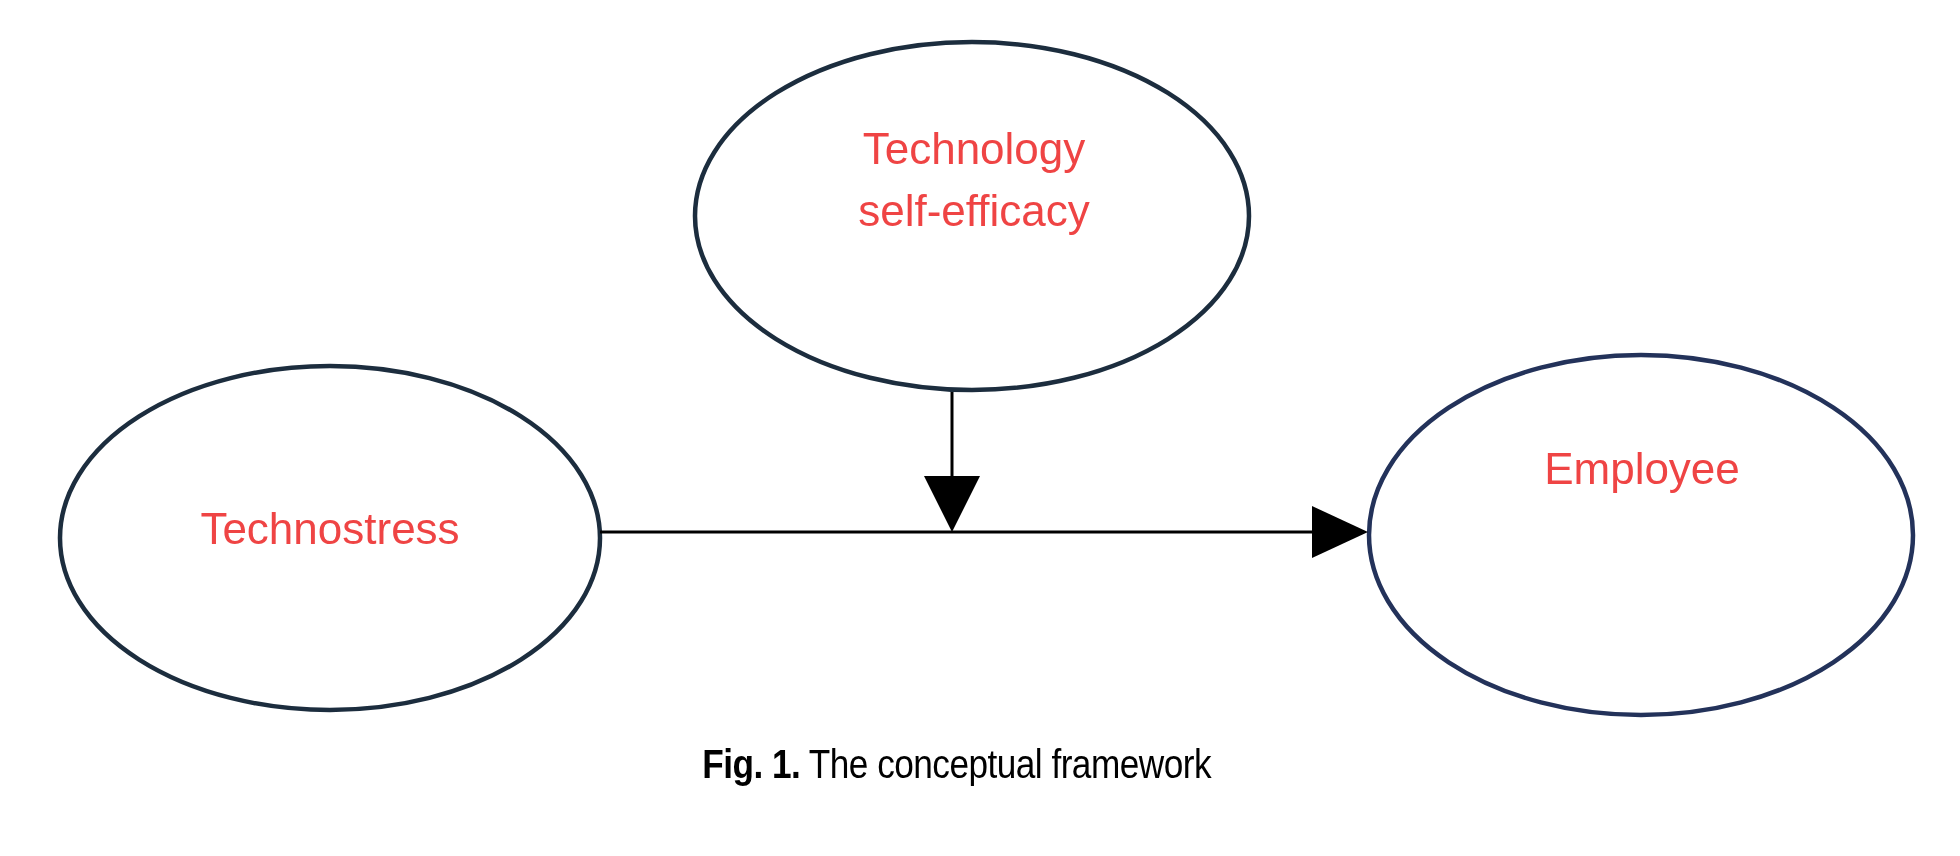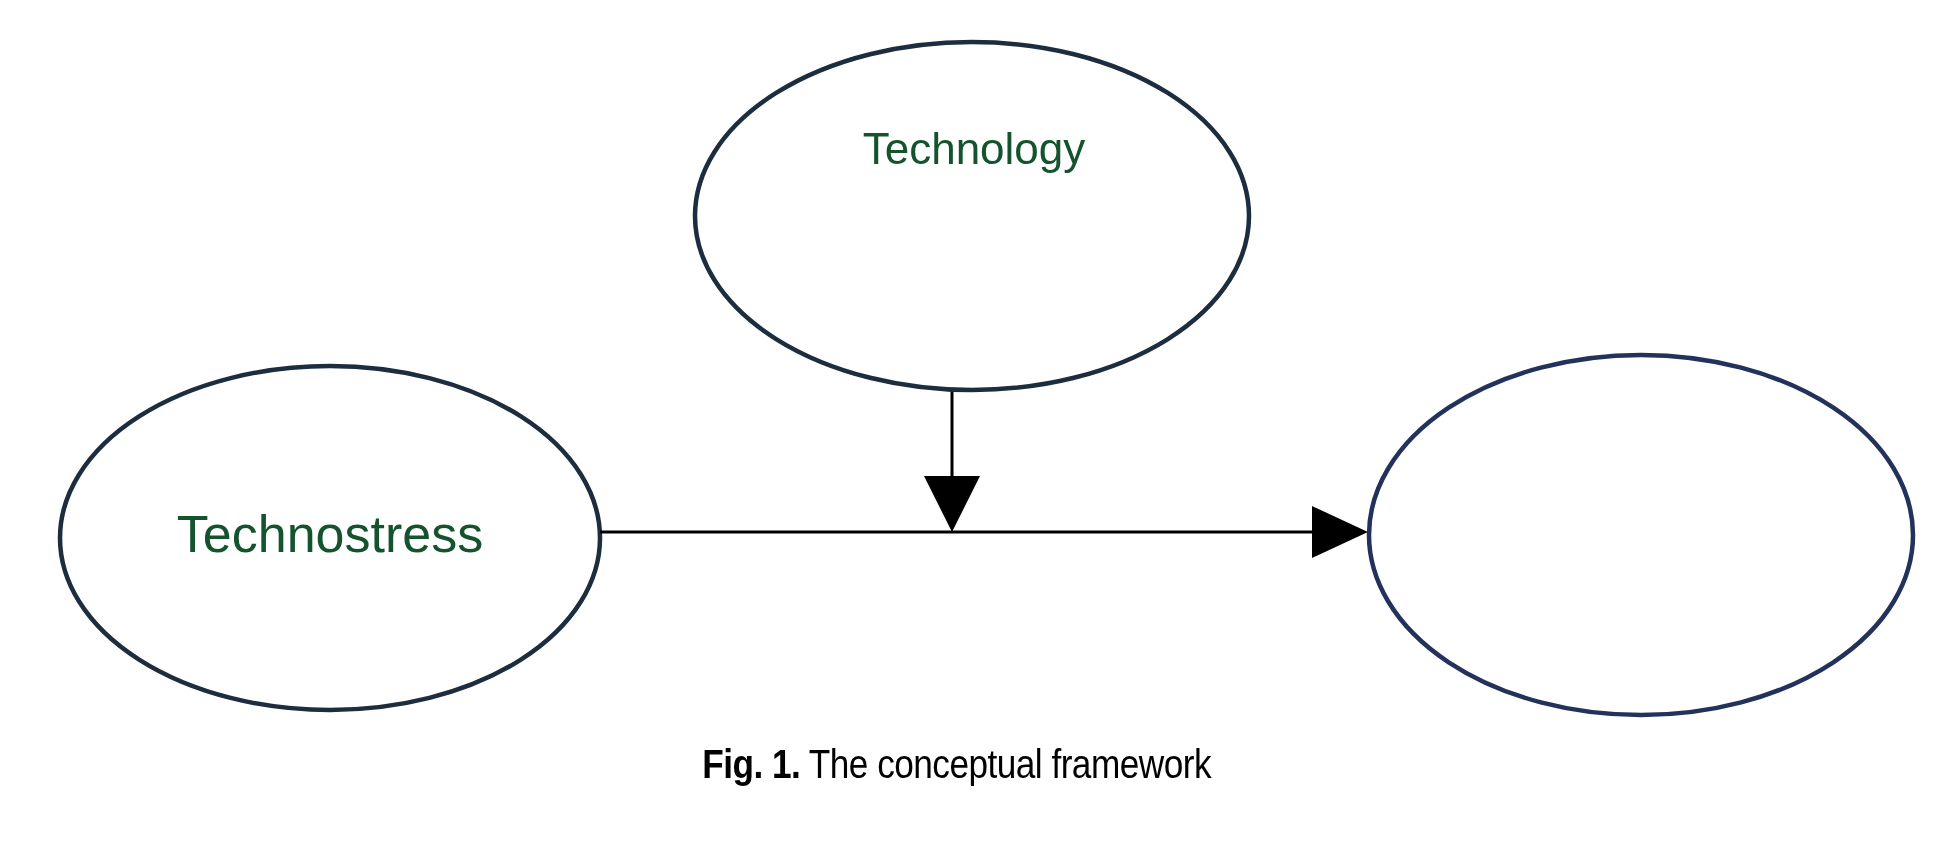--- a/index.html
+++ b/index.html
@@ -19,32 +19,32 @@
     position: absolute;
     left: 0;
     top: 0;
     width: 1960px;
     height: 856px;
     display: block;
   }
   .node-label {
     position: absolute;
     text-align: center;
-    color: #14532d;
+    color: #ef4444;
     font-family: "Liberation Sans", "DejaVu Sans", sans-serif;
     font-weight: 400;
     line-height: 1.42;
     white-space: nowrap;
     pointer-events: none;
   }
   #label-technostress {
     left: 60px;
     top: 498px;
     width: 540px;
-    font-size: 52px;
+    font-size: 44px;
   }
   #label-technology-self-efficacy {
     left: 700px;
     top: 118px;
     width: 548px;
     font-size: 44px;
   }
   #label-employee-wellbeing {
     left: 1372px;
     top: 438px;
@@ -97,22 +97,24 @@
       <polygon points="952,532 924,476 980,476" fill="#000000"></polygon>
     </g>
   </svg>
 
   <div class="node-label" id="label-technostress">
     <span class="line">Technostress</span>
   </div>
 
   <div class="node-label" id="label-technology-self-efficacy">
     <span class="line">Technology</span>
+    <span class="line">self-efficacy</span>
   </div>
 
   <div class="node-label" id="label-employee-wellbeing">
+    <span class="line">Employee</span>
   </div>
 
   <div id="figure-caption">
     <span class="caption-prefix">Fig. 1.</span><span class="caption-text"> The conceptual framework</span>
   </div>
 
 </div>
 
 </body></html>

